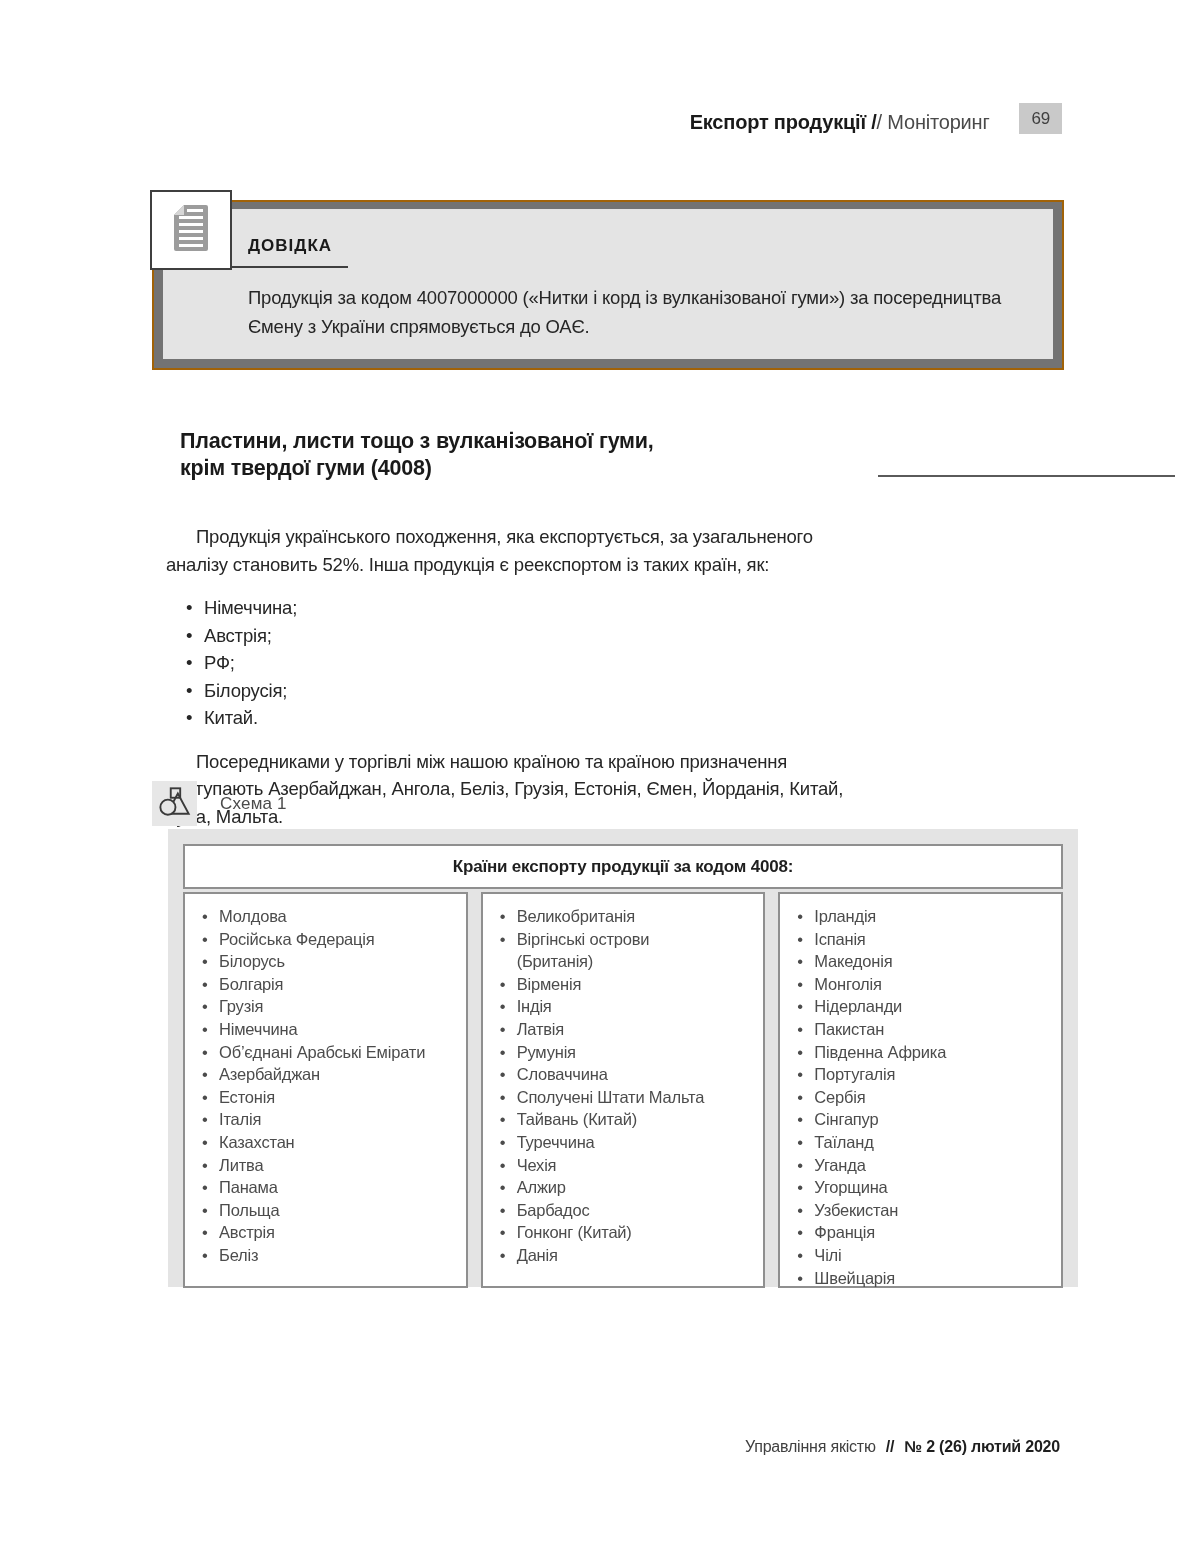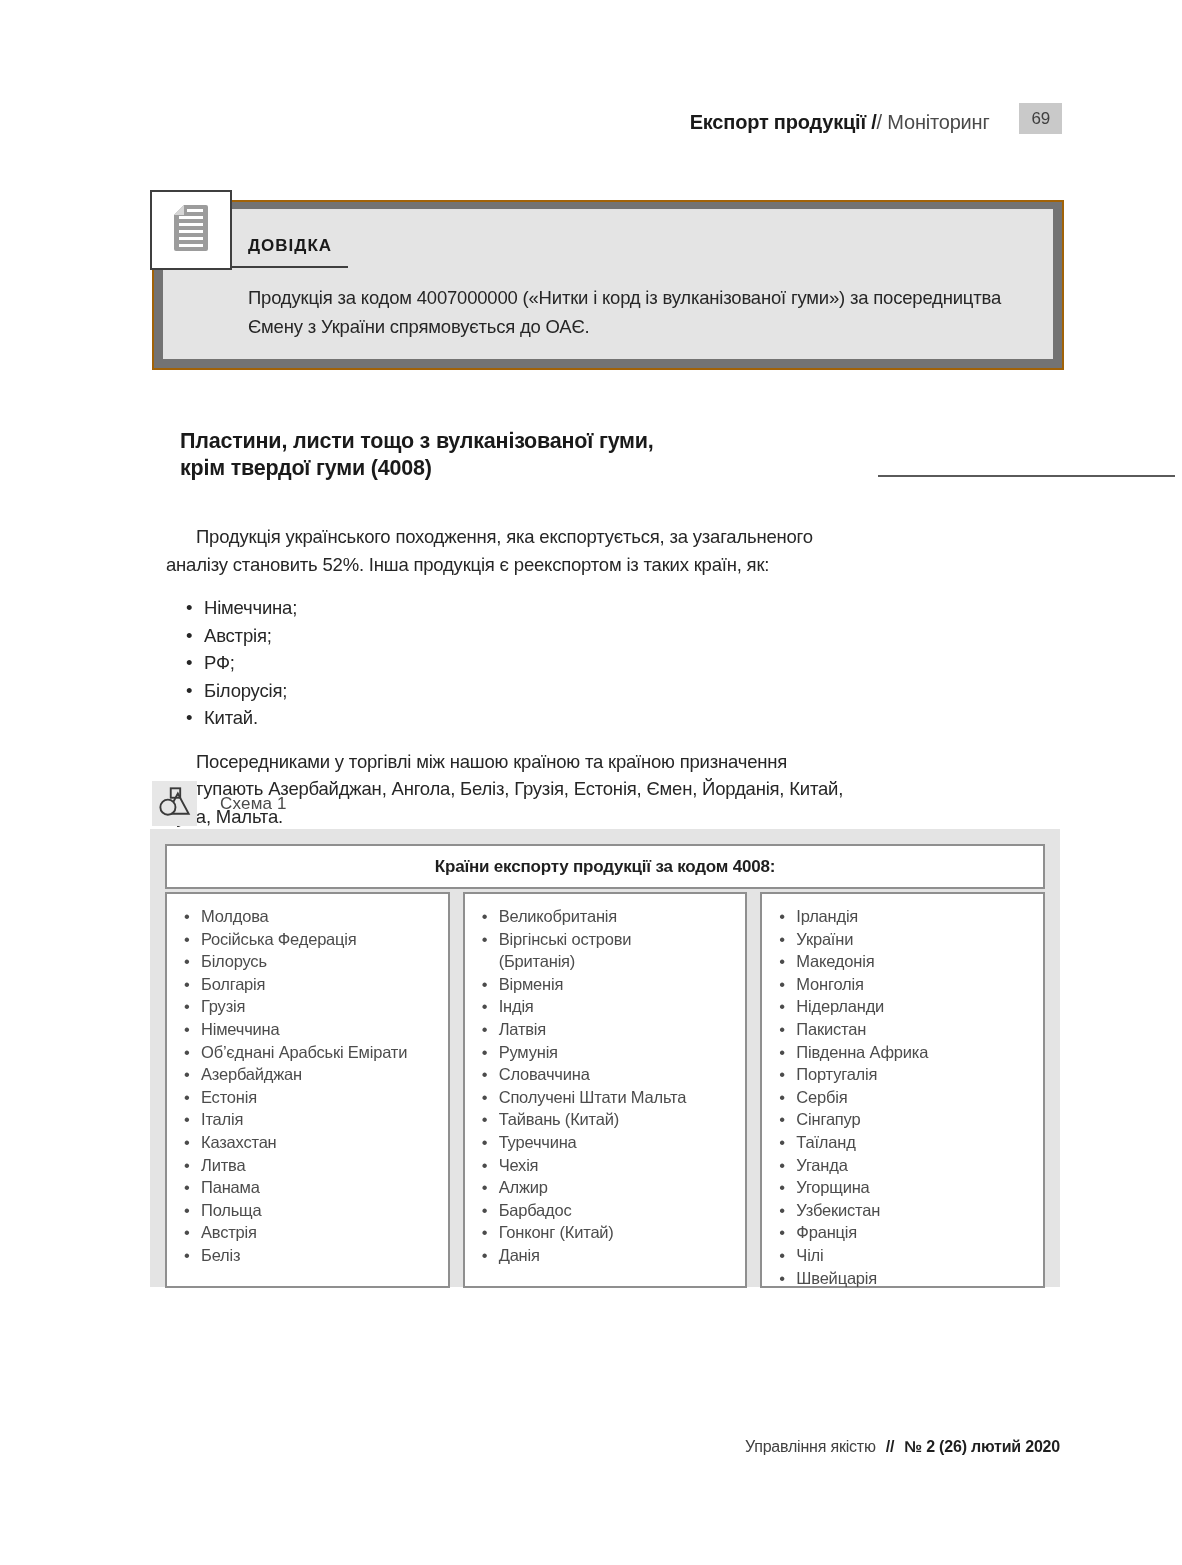--- a/index.html
+++ b/index.html
@@ -30,21 +30,21 @@
   ul.body-list{list-style:none;margin:0;padding:0 0 0 36px;}
   ul.body-list li{position:relative;padding-left:18px;}
   ul.body-list li::before{content:"\2022";position:absolute;left:0;top:0;color:#262626;}
 
   
   .schema-label-row{position:absolute;left:152px;top:781px;display:flex;align-items:center;gap:23px;}
   .schema-iconbox{width:45px;height:45px;background:#e7e7e7;display:flex;align-items:center;justify-content:center;}
   .schema-label-text{font-size:17px;color:#4a4a4a;letter-spacing:0.2px;}
 
   
-  .schema-panel{position:absolute;left:150px;top:829px;width:910px;height:458px;background:#e4e4e4;box-sizing:border-box;padding:15px 15px 0 15px;}
+  .schema-panel{position:absolute;left:168px;top:829px;width:910px;height:458px;background:#e4e4e4;box-sizing:border-box;padding:15px 15px 0 15px;}
   .schema-title-box{background:#fff;border:2px solid #8f8f8f;height:45px;display:flex;align-items:center;justify-content:center;box-sizing:border-box;}
   .schema-title-box span{font-size:17px;font-weight:700;color:#1f1f1f;}
   .schema-columns{display:flex;gap:13px;margin-top:3px;height:396px;}
   .schema-col{flex:1;background:#fff;border:2px solid #8f8f8f;box-sizing:border-box;padding:11px 12px 10px 15px;}
   ul.country-list{list-style:none;margin:0;padding:0;}
   ul.country-list li{position:relative;padding-left:19px;padding-right:28px;font-size:16.5px;line-height:22.6px;color:#4c4c4c;}
   ul.country-list li::before{content:"\2022";position:absolute;left:2px;top:0;color:#4c4c4c;}
 
   
   .footer{position:absolute;top:1438px;right:122px;font-size:16px;white-space:nowrap;}
@@ -157,21 +157,21 @@
             <li>Чехія</li>
             <li>Алжир</li>
             <li>Барбадос</li>
             <li>Гонконг (Китай)</li>
             <li>Данія</li>
           </ul>
       </div>
       <div class="schema-col">
         <ul class="country-list">
             <li>Ірландія</li>
-            <li>України</li>
+            <li>Іспанія</li>
             <li>Македонія</li>
             <li>Монголія</li>
             <li>Нідерланди</li>
             <li>Пакистан</li>
             <li>Південна Африка</li>
             <li>Португалія</li>
             <li>Сербія</li>
             <li>Сінгапур</li>
             <li>Таїланд</li>
             <li>Уганда</li>

